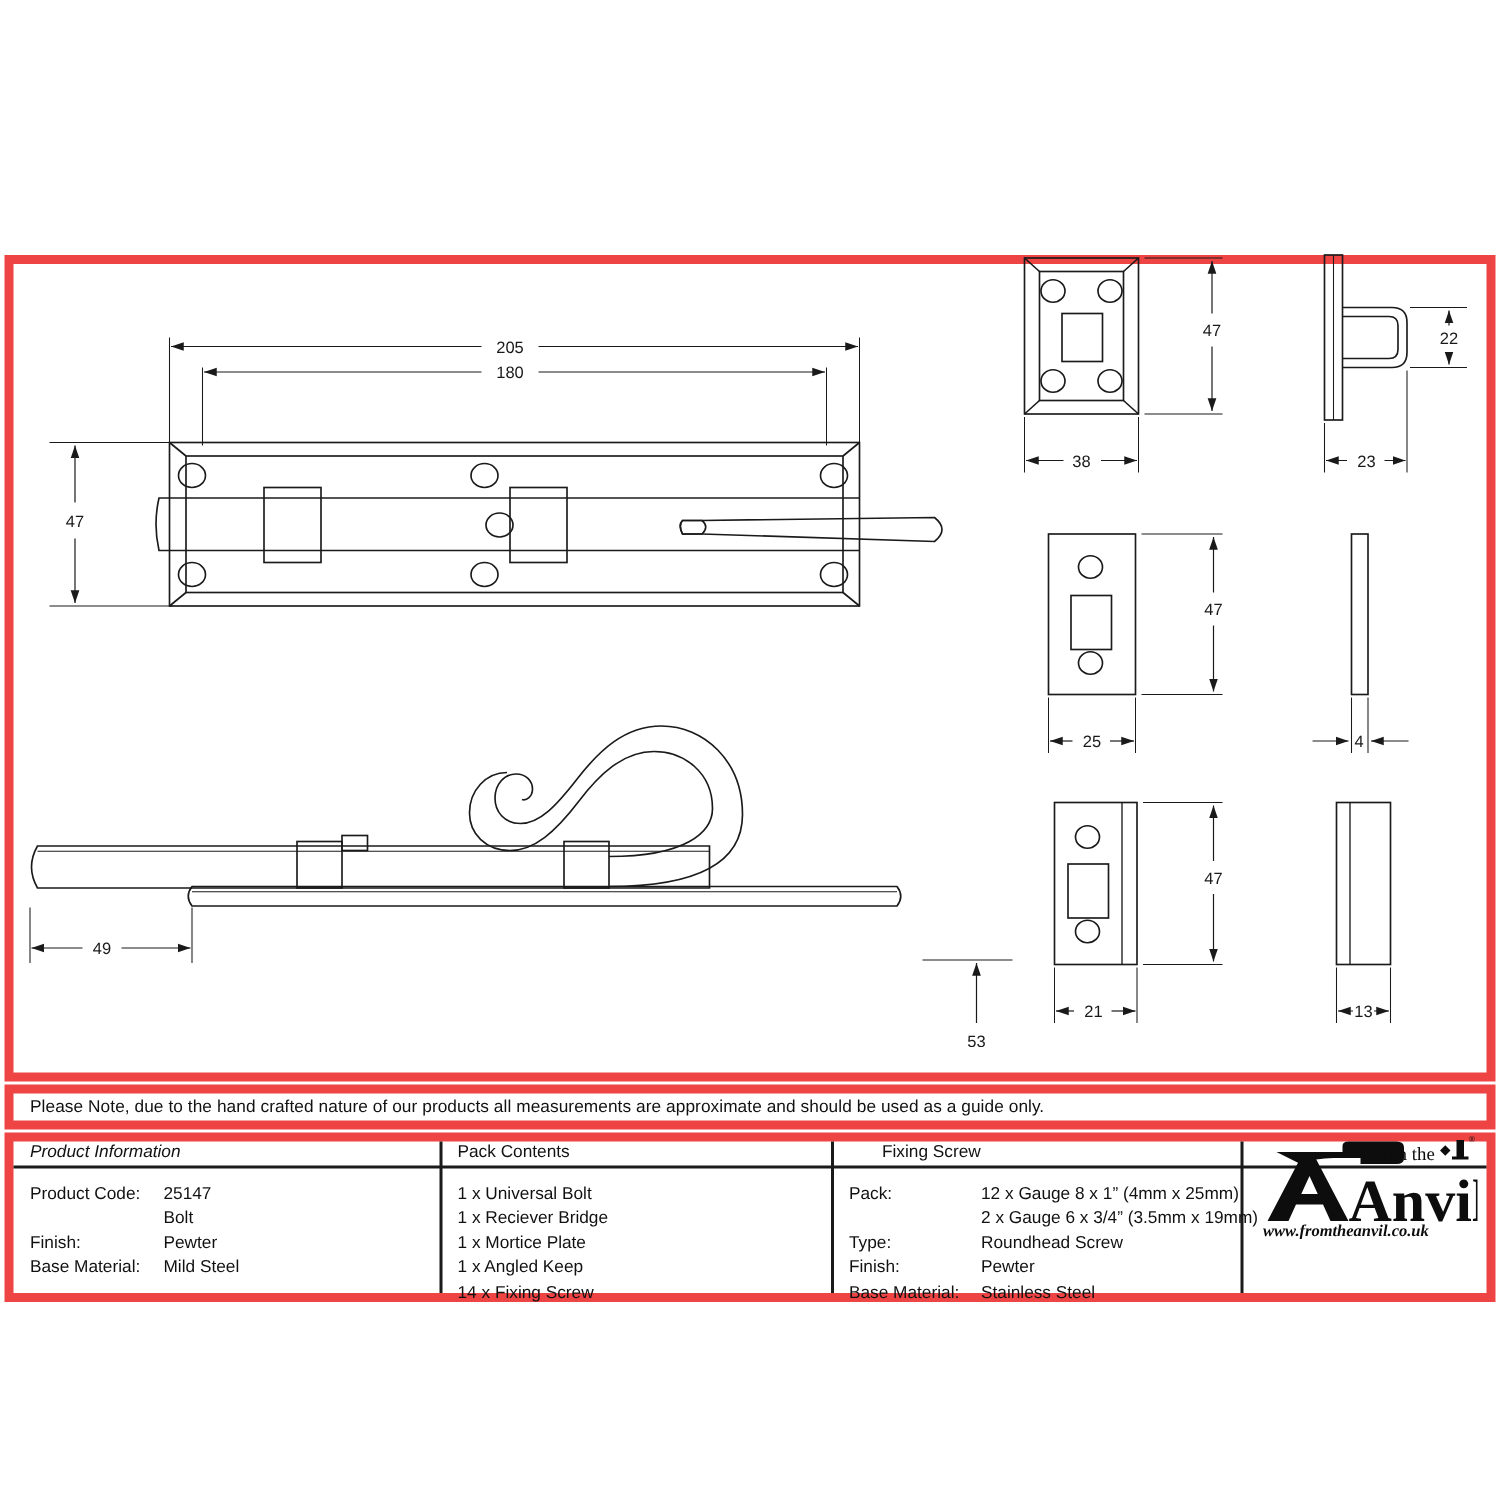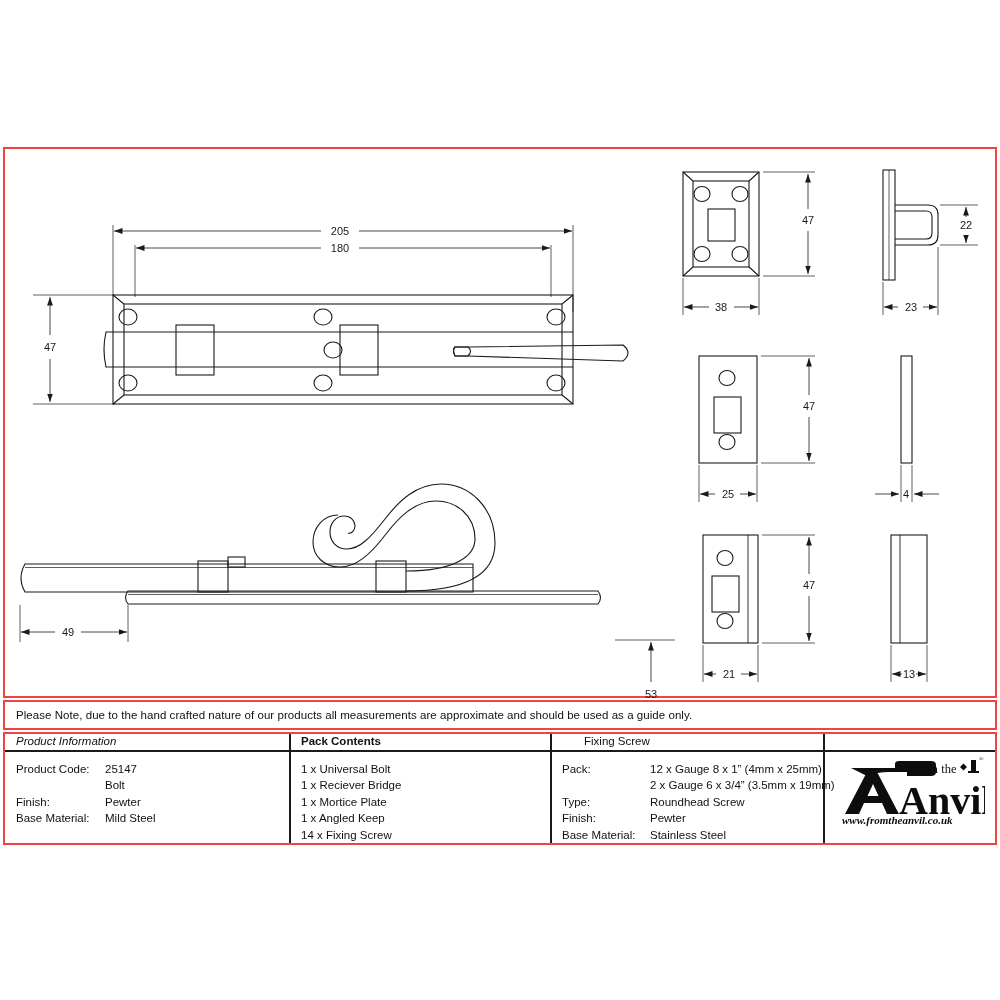--- a/index.html
+++ b/index.html
@@ -15,22 +15,23 @@
     position: relative;
     overflow: hidden;
   }
   #sheet {
     position: absolute;
     left: 0; top: 0;
     width: 1000px; height: 1000px;
   }
   .frame {
     position: absolute;
-    border: 2px solid #ef4444;
+    border: 6px solid #ef4444;
     box-sizing: border-box;
+    margin-top: 23px;
   }
   
   #drawing-frame {
     left: 3px;
     top: 147px;
     width: 994px;
     height: 551px;
   }
   #svg-drawing {
     position: absolute;
@@ -355,21 +356,21 @@
   </div>
 
   <div class="frame" id="info-table">
     <div class="hline" style="top:16px;"></div>
     <div class="vline" style="left:284px;"></div>
     <div class="vline" style="left:545px;"></div>
     <div class="vline" style="left:818px;"></div>
 
     <div class="col-head" style="left:11px; top:1px;font-style:italic;">Product Information</div>
 
-    <div class="col-head" style="left:296px; top:1px;font-weight:bold;">Pack Contents</div>
+    <div class="col-head" style="left:296px; top:1px;">Pack Contents</div>
 
     <div class="col-head" style="left:579px; top:1px;">Fixing Screw</div>
 
     <div class="spec-list" style="left:11px; top:27px;">
       <div class="spec-row">
         <span class="spec-key" style="width:89px;">Product Code:</span>
         <span class="spec-val">25147</span>
       </div>
       <div class="spec-row">
         <span class="spec-key" style="width:89px;"></span>

